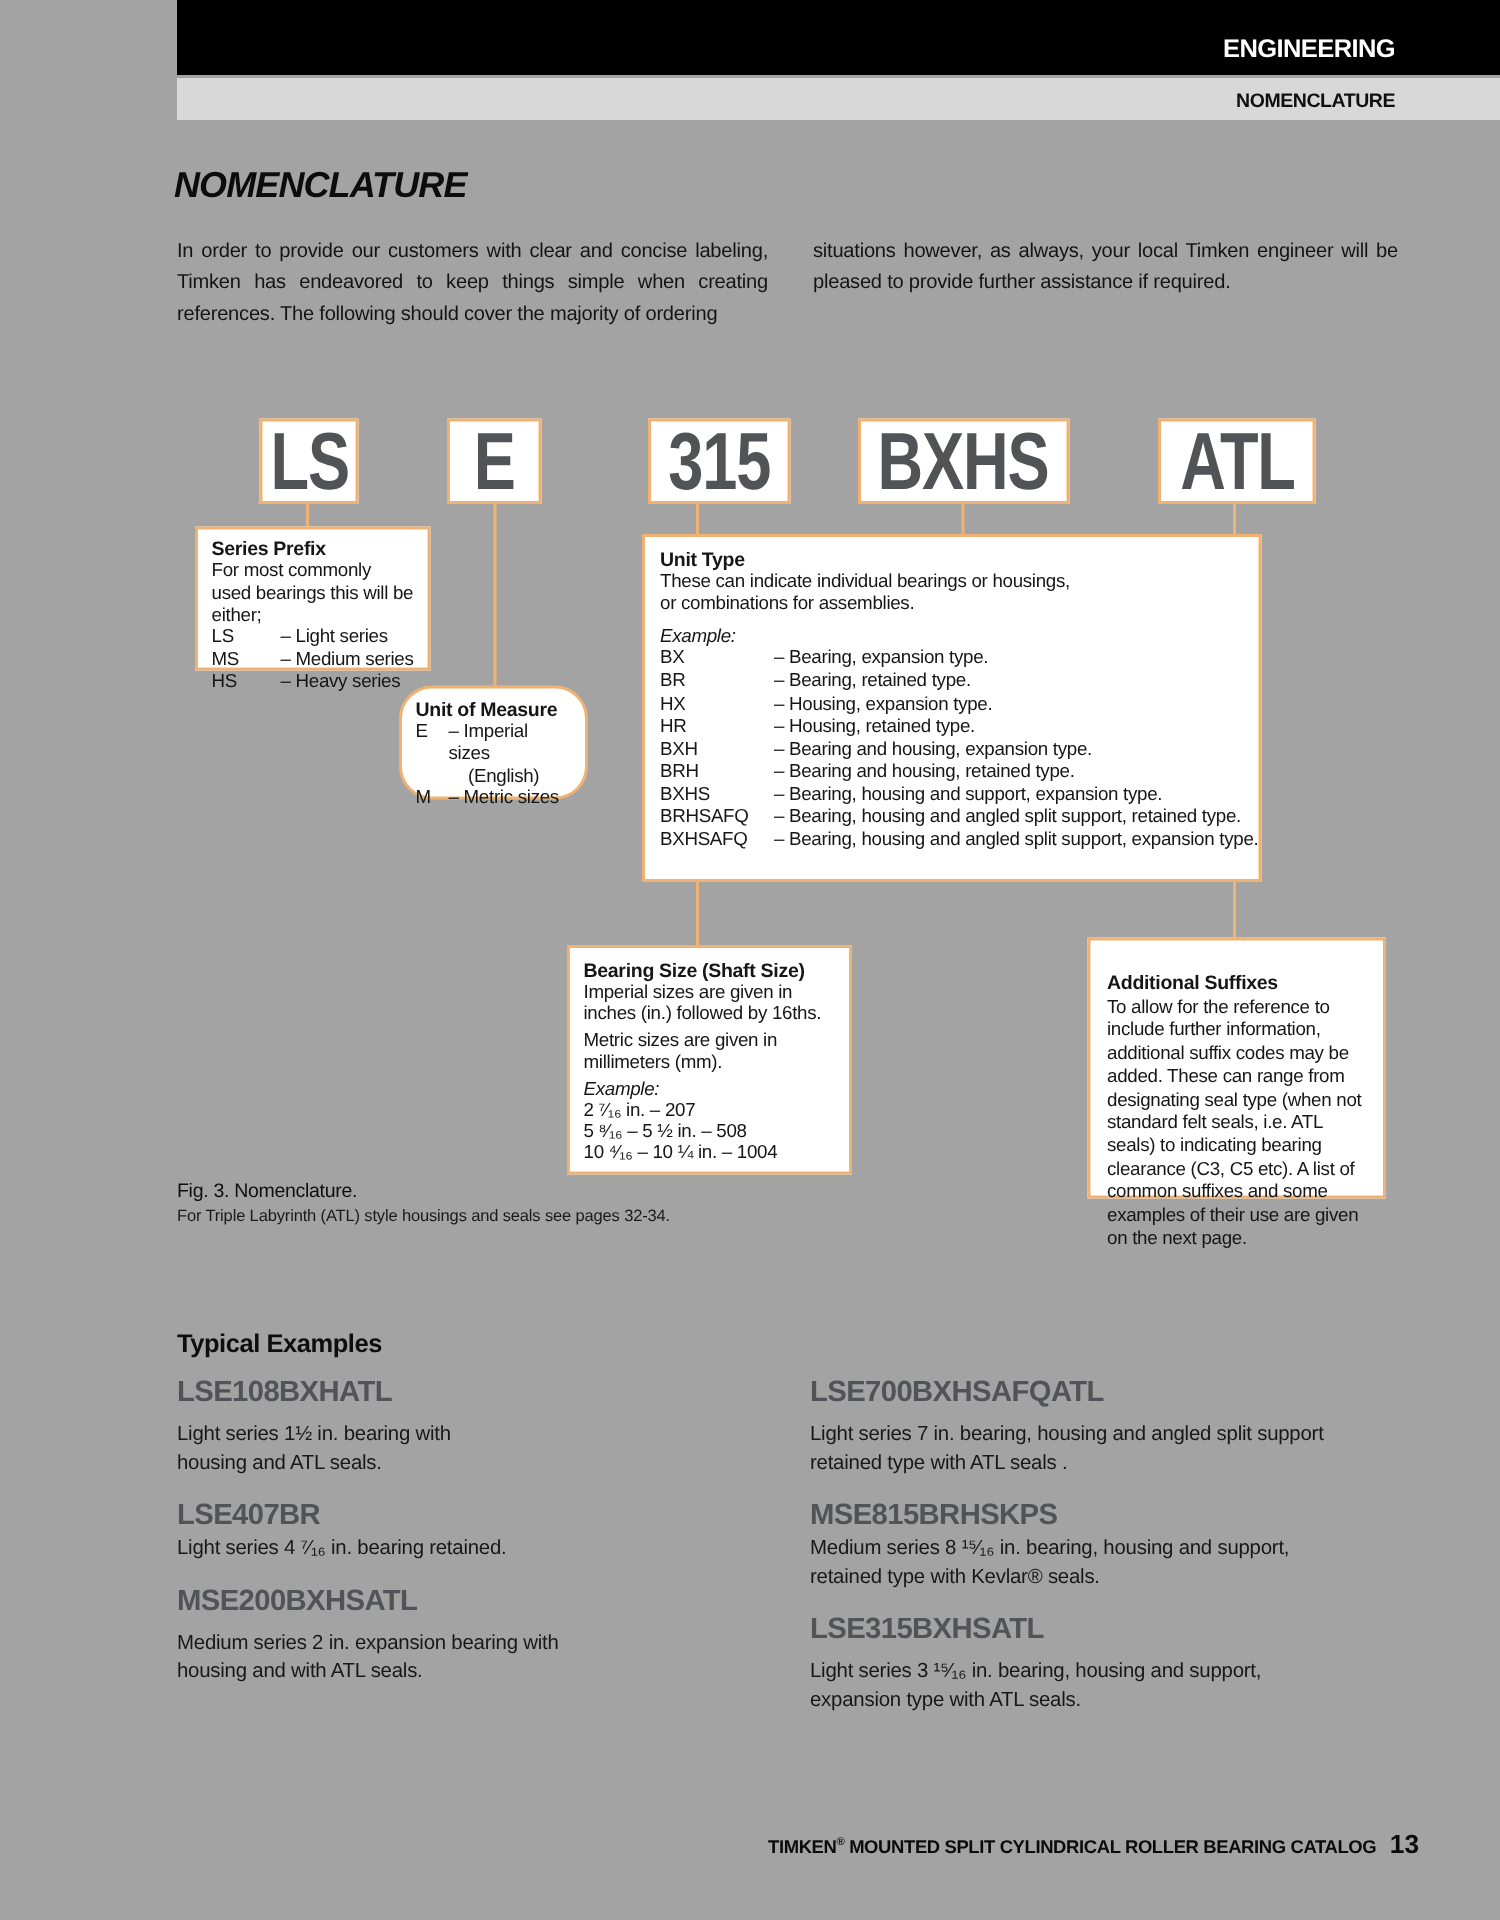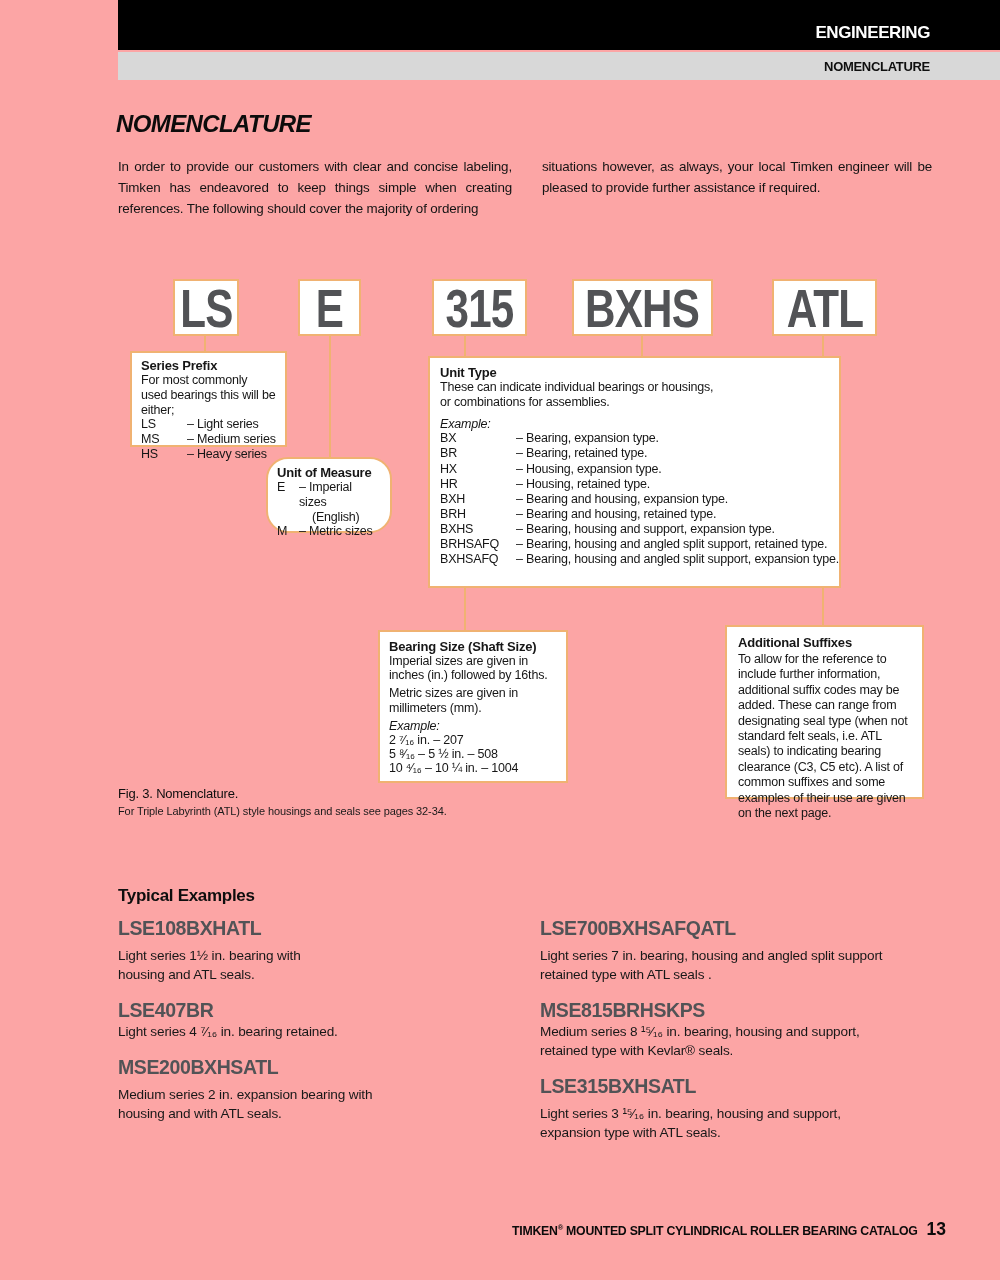--- a/index.html
+++ b/index.html
@@ -2,21 +2,21 @@
 <html><head>
 <meta charset="utf-8">
 <style>
   :root{
     --accent:#F0B272;
     --ink:#1b1b1b;
     --code-gray:#525356;
   }
   html,body{margin:0;padding:0;background:#ffffff;}
   .page{
-    position:relative;width:1000px;height:1280px;background:#fca5a5;
+    position:relative;width:1000px;height:1280px;background:#a3a3a3;
     font-family:"Liberation Sans",sans-serif;color:var(--ink);overflow:hidden;
   }
   
   .bar-black{position:absolute;left:118px;top:0;width:882px;height:50px;background:#000;
     display:flex;align-items:flex-end;justify-content:flex-end;box-sizing:border-box;padding:0 70px 7px 0;}
   .bar-black span{color:#fff;font-weight:bold;font-size:17px;letter-spacing:-0.4px;}
   .bar-gray{position:absolute;left:118px;top:52px;width:882px;height:28px;background:#d8d8d8;
     display:flex;align-items:center;justify-content:flex-end;box-sizing:border-box;padding-right:70px;}
   .bar-gray span{color:#0f0f0f;font-weight:bold;font-size:13px;letter-spacing:-0.3px;}
   
@@ -44,21 +44,21 @@
   .ex-label{font-style:italic;}
   .sp{left:130px;top:351px;width:157px;height:96px;padding:5px 9px;}
   .um{left:266px;top:457px;width:126px;height:76px;padding:6px 9px;border-radius:22px;}
   .ut{left:428px;top:356px;width:413px;height:232px;padding:7px 10px 5px;}
   .ut .ex-label{margin-top:7px;}
   .ut .row{line-height:15.1px;}
   .bs{left:378px;top:630px;width:190px;height:153px;padding:7px 9px;line-height:14.2px;}
   .bs .para{margin-bottom:4px;}
   .bs .exline{white-space:nowrap;}
   .as{left:725px;top:625px;width:199px;height:174px;padding:8px 11px;line-height:15.4px;}
-  .as .exp-title{margin-bottom:2px;}
+  .as .exp-title{margin-bottom:2px;margin-top:12px;}
   
   .fig-cap{position:absolute;left:118px;top:786px;}
   .fig-cap .cap{font-weight:normal;font-size:13px;color:#0e0e0e;letter-spacing:-0.2px;}
   .fig-cap .note{font-size:11px;margin-top:4px;color:#1a1a1a;letter-spacing:-0.1px;}
   
   .ex-heading{position:absolute;left:118px;top:886px;font-size:17px;font-weight:bold;color:#0e0e0e;letter-spacing:-0.3px;}
   .ex-col{position:absolute;top:916px;}
   .ex-col.left{left:118px;width:410px;}
   .ex-col.right{left:540px;width:420px;}
   .ex-code{font-size:19.5px;line-height:24px;font-weight:bold;color:var(--code-gray);letter-spacing:-0.4px;margin:14px 0 6px;}

